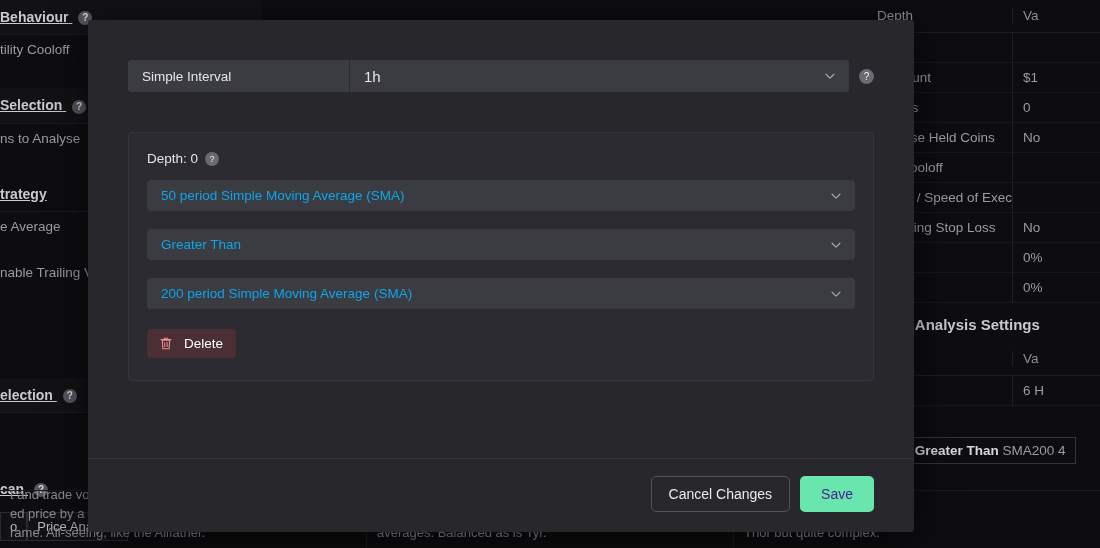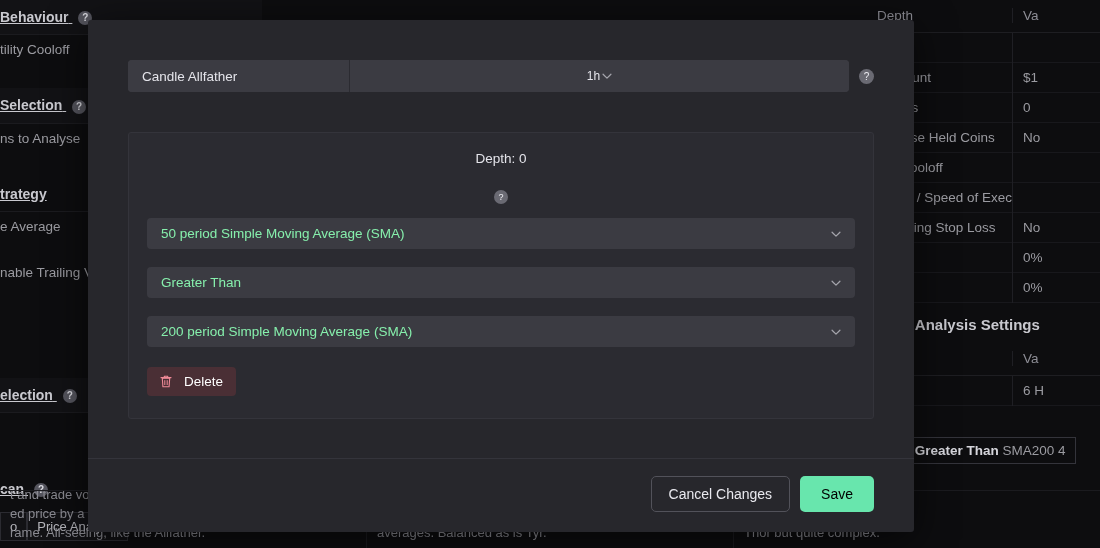--- a/index.html
+++ b/index.html
@@ -102,46 +102,46 @@
   .select-group {
     display: flex; flex: 1 1 auto; height: 32px; border-radius: 4px;
     overflow: hidden; background: #3b3b42;
   }
   .select-label {
     flex: 0 0 222px; background: #3b3b42; color: #e4e4ea;
     font-size: 13.5px; display: flex; align-items: center; padding-left: 14px;
     border-right: 1px solid #2b2b31;
   }
   .select-value {
-    flex: 1 1 auto; background: #3b3b42; color: #e4e4ea; font-size: 12px;
+    flex: 1 1 auto; background: #3b3b42; color: #e4e4ea; font-size: 15px;
     display: flex; align-items: center; padding: 0 12px 0 14px;
-    justify-content: center;
+    justify-content: space-between;
   }
   .chev { width: 14px; height: 14px; flex: 0 0 14px; opacity: .75; }
   .qmark-dark {
     width: 15px; height: 15px; border-radius: 50%; background: #6a6a73;
     color: #ececf2; font-size: 10px; line-height: 15px; text-align: center;
     flex: 0 0 15px;
   }
 
   .card {
     margin-top: 40px; background: #2b2b31; border: 1px solid #34343b;
     border-radius: 3px; padding: 18px 18px 22px 18px;
   }
   .depth-line {
-    display: flex; align-items: center; gap: 24px;
-    color: #e4e4ea; font-size: 13.5px; margin-bottom: 14px; flex-direction: column;
+    display: flex; align-items: center; gap: 7px;
+    color: #e4e4ea; font-size: 13.5px; margin-bottom: 14px;
   }
   .qmark-sm {
     width: 14px; height: 14px; border-radius: 50%; background: #6a6a73;
     color: #f0f0f5; font-size: 9px; line-height: 14px; text-align: center;
   }
   .sel {
     width: 100%; height: 31px; background: #3b3b42; border-radius: 4px;
-    color: #86efac; font-size: 13.5px; display: flex; align-items: center;
+    color: #0ea5e9; font-size: 13.5px; display: flex; align-items: center;
     justify-content: space-between; padding: 0 12px 0 14px; margin-bottom: 18px;
   }
   .sel:last-of-type { margin-bottom: 0; }
 
   .del-btn {
     margin-top: 20px; display: inline-flex; align-items: center; gap: 12px;
     background: #4a2f35; color: #ffffff; border: none; border-radius: 4px;
     padding: 7px 13px; font-size: 13.5px; font-family: "Liberation Sans", sans-serif;
   }
   .trash { width: 12px; height: 13px; flex: 0 0 12px; }
@@ -149,21 +149,21 @@
   .modal-footer {
     flex: 0 0 auto; border-top: 1px solid #34343b; padding: 17px 40px 20px 40px;
     display: flex; justify-content: flex-end; align-items: center; gap: 10px;
   }
   .btn-cancel {
     background: transparent; border: 1px solid #52525a; color: #e9e9ef;
     border-radius: 5px; padding: 9px 17px; font-size: 14px;
     font-family: "Liberation Sans", sans-serif;
   }
   .btn-save {
-    background: #68e6ad; border: none; color: #000000; border-radius: 5px;
+    background: #68e6ad; border: none; color: #4c1d95; border-radius: 5px;
     padding: 10px 21px; font-size: 14px; font-family: "Liberation Sans", sans-serif;
   }
 </style>
 </head>
 <body>
 
 <div id="root">
 
   <div class="bg-layer">
 
@@ -287,21 +287,21 @@
       <div class="col">averages. Balanced as is Tyr.</div>
       <div class="col" style="border-right:none">Thor but quite complex.</div>
     </div>
   </div>
 
   <div class="modal">
     <div class="modal-body">
 
       <div class="field-row">
         <div class="select-group">
-          <div class="select-label">Candle Allfather</div>
+          <div class="select-label">Simple Interval</div>
           <div class="select-value">
             <span>1h</span>
             <svg class="chev" viewBox="0 0 16 16">
               <path d="M3.5 6 L8 10.5 L12.5 6" fill="none" stroke="#c9c9d0" stroke-width="1.4" stroke-linecap="round" stroke-linejoin="round"></path>
             </svg>
           </div>
         </div>
         <div class="qmark-dark">?</div>
       </div>
 

